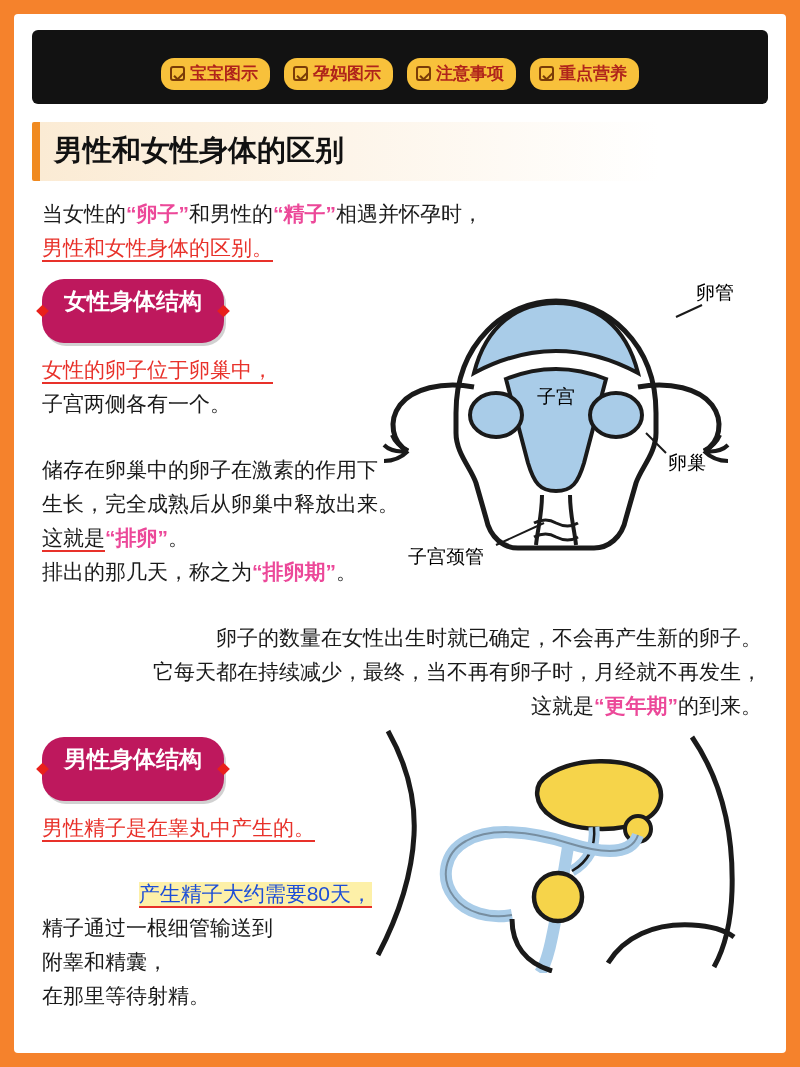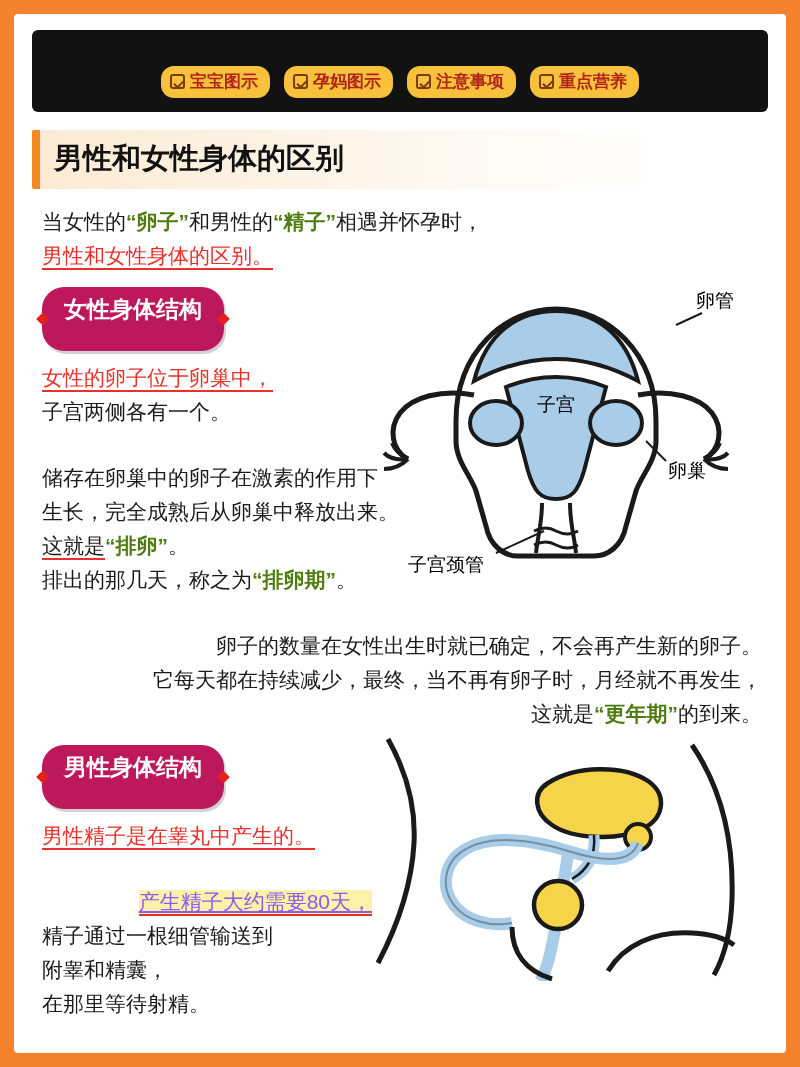--- a/index.html
+++ b/index.html
@@ -37,21 +37,21 @@
     letter-spacing: 1px;
     line-height: 1.06;
     white-space: nowrap;
   }
   .header-title .w { color: #FFFFFF; }
   .header-title .y { color: #F8C13B; }
   .chips {
     display: flex;
     justify-content: center;
     gap: 14px;
-    margin-top: 24px;
+    margin-top: 16px;
   }
   .chip {
     display: flex;
     align-items: center;
     gap: 5px;
     background: #F8C13B;
     color: #B0241B;
     font-weight: bold;
     font-size: 17px;
     border-radius: 13px;
@@ -93,37 +93,36 @@
   .body {
     position: relative;
     padding: 10px 6px 0 10px;
   }
   p.line {
     font-size: 21px;
     color: #1A1A1A;
     line-height: 1.62;
     white-space: nowrap;
   }
-  .red { color: #4d7c0f; font-weight: bold; }
+  .red { color: #ec4899; font-weight: bold; }
   .u-red {
     color: #E8312A;
     border-bottom: 2px solid #E8312A;
     padding-bottom: 1px;
   }
   .u-dark {
     color: #1A1A1A;
     border-bottom: 2px solid #E8312A;
     padding-bottom: 1px;
   }
   .hl {
     background: #FDF0A8;
-    color: #8b5cf6;
+    color: #1d4ed8;
     border-bottom: 2px solid #E8312A;
     padding-bottom: 1px;
-    text-decoration: underline;
   }
 
   
   .ribbon {
     display: inline-block;
     background: #be185d;
     color: #FFFFFF;
     font-weight: bold;
     font-size: 23px;
     padding: 7px 22px 26px 22px;

